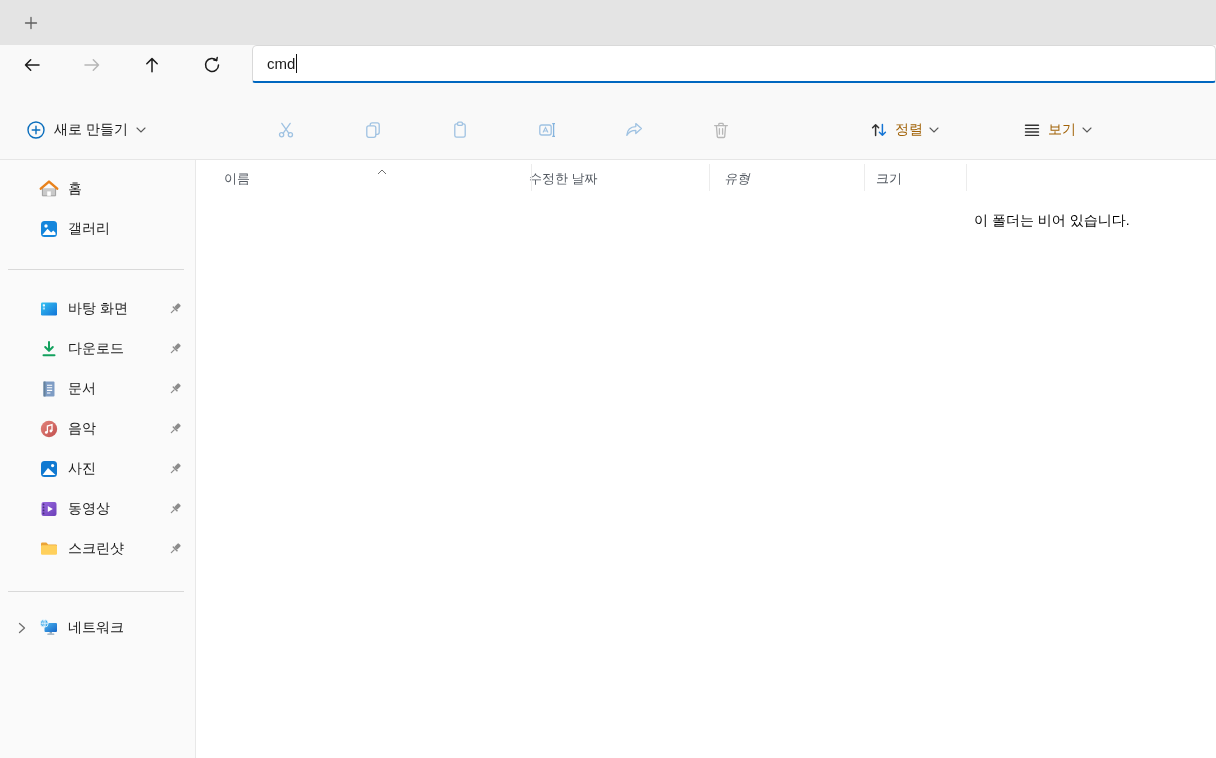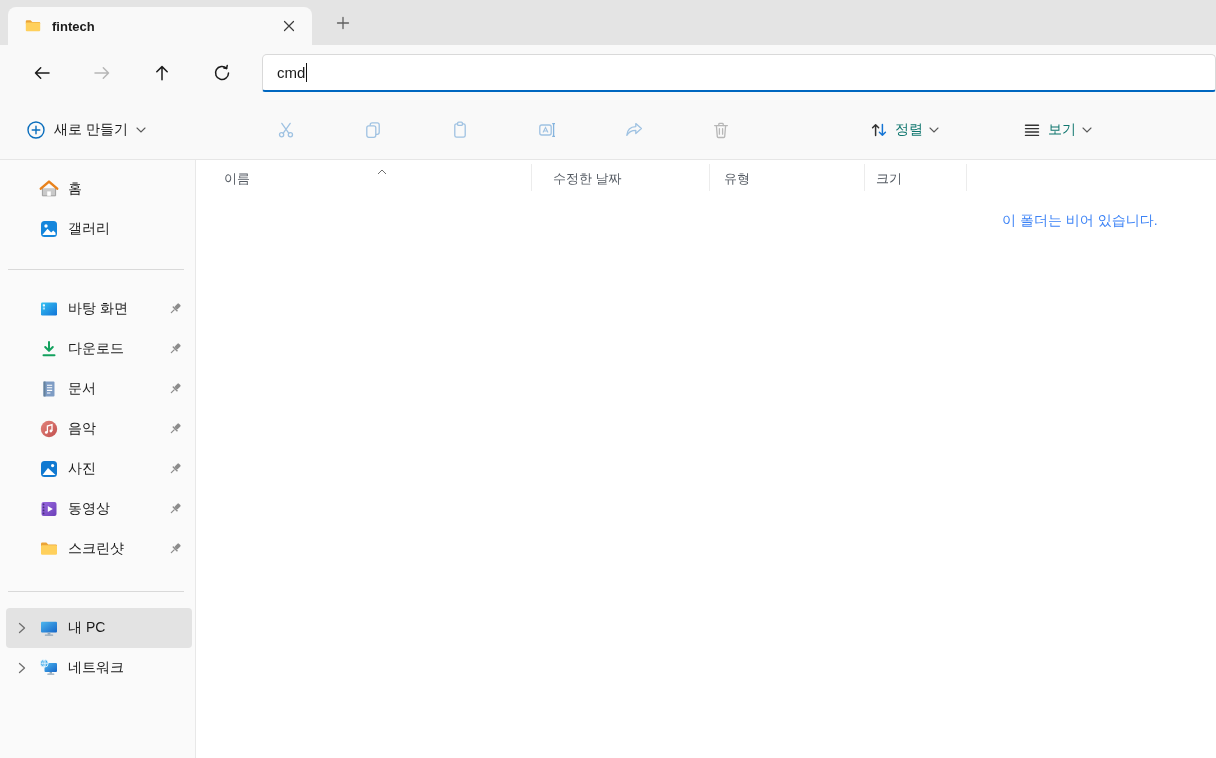--- a/index.html
+++ b/index.html
@@ -13,85 +13,71 @@
     border-radius:8px 8px 0 0; display:flex; align-items:center; padding:0 10px 0 16px; }
   .tab-icon { display:flex; margin-right:10px; }
   .tab-title { font-size:13px; font-weight:700; color:#1b1b1b; flex:1 1 auto;
     white-space:nowrap; overflow:hidden; }
   .tab-close { width:26px; height:26px; display:flex; align-items:center; justify-content:center;
     border-radius:4px; cursor:pointer; }
   .newtab-btn { width:30px; height:30px; margin:0 0 7px 16px; display:flex; align-items:center;
     justify-content:center; border-radius:4px; cursor:pointer; }
 
   
-  .navbar { height:55px; background:#f9f9f9; display:flex; align-items:center;
-    padding-left:22px; flex:0 0 auto; }
+  .navbar { height:55px; background:#f9f9f9; display:flex; 
+    padding-left:12px; flex:0 0 auto; }
   .nav-btn { width:40px; height:40px; display:flex; align-items:center; justify-content:center;
     border-radius:4px; border:none; background:transparent; cursor:pointer; margin-right:20px; }
   .nav-btn.disabled { cursor:default; }
   .addressbar { flex:1 1 auto; height:38px; background:#fff; border:1px solid #d9d9d9;
     border-bottom:2px solid #0067c0; border-radius:5px 5px 3px 3px; display:flex;
     align-items:center; padding-left:14px; font-size:15px; color:#1b1b1b; }
   .text-caret { display:inline-block; width:1px; height:19px; background:#111; margin-left:1px; }
 
   
   .toolbar { height:60px; background:#f9f9f9; border-bottom:1px solid #e6e6e6;
     display:flex; align-items:center; padding-left:16px; flex:0 0 auto;gap:47px; }
   .tb-btn { display:flex; align-items:center; gap:8px; height:36px; padding:0 10px;
     border:none; background:transparent; border-radius:4px; cursor:pointer;
     font-size:14px; color:#1b1b1b; font-family:inherit; white-space:nowrap; }
   .tb-icon-btn { width:40px; height:36px; display:flex; align-items:center; justify-content:center;
     border:none; background:transparent; border-radius:4px; cursor:pointer; margin:0 10px; }
   .tb-sep { width:1px; height:26px; background:#dcdcdc; margin:0 8px; }
   .tb-group { display:flex; align-items:center; gap:6px; height:36px; padding:0 10px; margin:0 8px;
     border:none; background:transparent; border-radius:4px; cursor:pointer;
-    font-size:14px; color:#0f766e; font-family:inherit; white-space:nowrap; }
+    font-size:14px; color:#a16207; font-family:inherit; white-space:nowrap; }
 
   
   .content { flex:1 1 auto; display:flex; min-height:0; }
   .sidebar { width:196px; background:#fafafa; border-right:1px solid #e8e8e8;
     padding-top:9px; flex:0 0 auto; }
   .srow { height:40px; margin:0 3px 0 6px; padding:0 10px; border-radius:4px;
     display:flex; align-items:center; cursor:pointer; }
   .srow.selected { background:#e3e3e3; }
   .chev-slot { width:12px; margin-right:10px; display:flex; align-items:center; justify-content:center; }
   .sicon { width:22px; margin-right:8px; display:flex; align-items:center; justify-content:center; }
   .slabel { font-size:14px; color:#1b1b1b; flex:1 1 auto; white-space:nowrap; }
   .pin-slot { width:14px; display:flex; align-items:center; }
   .sdivider { height:1px; background:#d9d9d9; margin:20px 11px 19px 8px; }
   .sdivider.lower { margin:22px 11px 16px 8px; }
 
   .main { flex:1 1 auto; background:#fff; position:relative; min-width:0; }
   .col-header { position:absolute; font-size:13px; color:#555b63; top:10px; cursor:pointer;
     white-space:nowrap; }
   .sort-caret { position:absolute; left:181px; top:1px; }
   .col-sep { position:absolute; top:4px; height:27px; width:1px; background:#ececec; }
-  .empty-msg { position:absolute; left:806px; top:52px; font-size:14px; color:#3b82f6;
+  .empty-msg { position:absolute; left:778px; top:52px; font-size:14px; color:#000000;
     white-space:nowrap; }
 </style>
 </head>
 <body>
 
 <div class="window">
 
   <div class="tabbar">
-    <div class="tab">
-      <span class="tab-icon">
-        <svg width="18" height="18" viewBox="0 0 20 20">
-          <path d="M2 4.8 a1.2 1.2 0 0 1 1.2-1.2 h4.1 l1.9 1.9 h7.6 a1.2 1.2 0 0 1 1.2 1.2 v.9 H2z" fill="#eba437"></path>
-          <rect x="2" y="6.2" width="16" height="9.6" rx="1.2" fill="#ffd05c"></rect>
-        </svg>
-      </span>
-      <span class="tab-title">fintech</span>
-      <span class="tab-close">
-        <svg width="14" height="14" viewBox="0 0 14 14">
-          <path d="M2.5 2.5 L11.5 11.5 M11.5 2.5 L2.5 11.5" stroke="#3c3c3c" stroke-width="1.2" stroke-linecap="round"></path>
-        </svg>
-      </span>
-    </div>
     <div class="newtab-btn">
       <svg width="16" height="16" viewBox="0 0 16 16">
         <path d="M8 2.5 v11 M2.5 8 h11" stroke="#5f5f5f" stroke-width="1.3" stroke-linecap="round"></path>
       </svg>
     </div>
   </div>
 
   <div class="navbar">
     <button class="nav-btn">
       <svg width="20" height="20" viewBox="0 0 20 20">
@@ -426,42 +412,20 @@
               <rect x="5" y="0.5" width="4" height="5.5" rx="1"></rect>
               <rect x="3.6" y="6" width="6.8" height="1.6" rx="0.8"></rect>
               <rect x="6.4" y="7.6" width="1.2" height="5.2" rx="0.6"></rect>
             </g>
           </svg>
         </span>
       </div>
 
       <div class="sdivider lower"></div>
 
-      <div class="srow selected">
-        <span class="chev-slot">
-          <svg width="8" height="12" viewBox="0 0 8 12">
-            <path d="M1.5 1.5 L6.5 6 L1.5 10.5" fill="none" stroke="#6f6f6f" stroke-width="1.3" stroke-linecap="round" stroke-linejoin="round"></path>
-          </svg>
-        </span>
-        <span class="sicon">
-          <svg width="20" height="20" viewBox="0 0 20 20">
-            <defs>
-                <linearGradient id="gpc" x1="0" y1="0" x2="1" y2="1">
-              <stop offset="0" stop-color="#4db7ee"></stop>
-                  <stop offset="1" stop-color="#1565c8"></stop>
-            </linearGradient>
-              </defs>
-            <rect x="2" y="3.8" width="16" height="10.8" rx="1" fill="url(#gpc)"></rect>
-            <rect x="8.6" y="14.6" width="2.8" height="2" fill="#8fa6ba"></rect>
-            <rect x="5.8" y="16.6" width="8.4" height="1.2" rx="0.6" fill="#8fa6ba"></rect>
-          </svg>
-        </span>
-        <span class="slabel">내 PC</span>
-        <span class="pin-slot"></span>
-      </div>
 
       <div class="srow">
         <span class="chev-slot">
           <svg width="8" height="12" viewBox="0 0 8 12">
             <path d="M1.5 1.5 L6.5 6 L1.5 10.5" fill="none" stroke="#6f6f6f" stroke-width="1.3" stroke-linecap="round" stroke-linejoin="round"></path>
           </svg>
         </span>
         <span class="sicon">
           <svg width="20" height="20" viewBox="0 0 20 20">
             <defs>
@@ -482,22 +446,22 @@
       </div>
     </aside>
 
     <main class="main">
       <span class="sort-caret">
         <svg width="10" height="6" viewBox="0 0 10 6">
           <path d="M1 5 L5 1 L9 5" fill="none" stroke="#6f6f6f" stroke-width="1"></path>
         </svg>
       </span>
       <span class="col-header" style="left:28px;">이름</span>
-      <span class="col-header" style="left:357px;">수정한 날짜</span>
-      <span class="col-header" style="left:528px;">유형</span>
+      <span class="col-header" style="left:333px;">수정한 날짜</span>
+      <span class="col-header" style="left:528px;font-style:italic;">유형</span>
       <span class="col-header" style="left:680px;">크기</span>
       <span class="col-sep" style="left:335px;"></span>
       <span class="col-sep" style="left:513px;"></span>
       <span class="col-sep" style="left:668px;"></span>
       <span class="col-sep" style="left:770px;"></span>
       <span class="empty-msg">이 폴더는 비어 있습니다.</span>
     </main>
   </div>
 </div>
 

